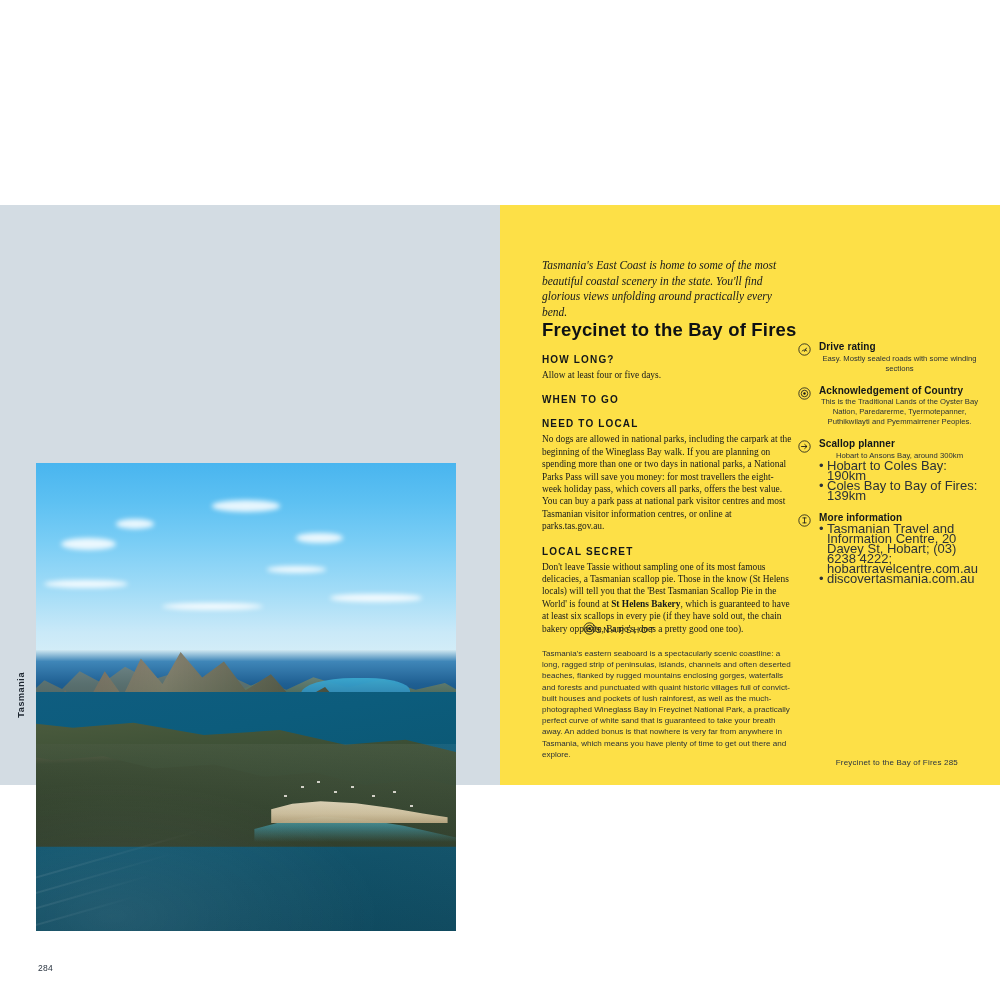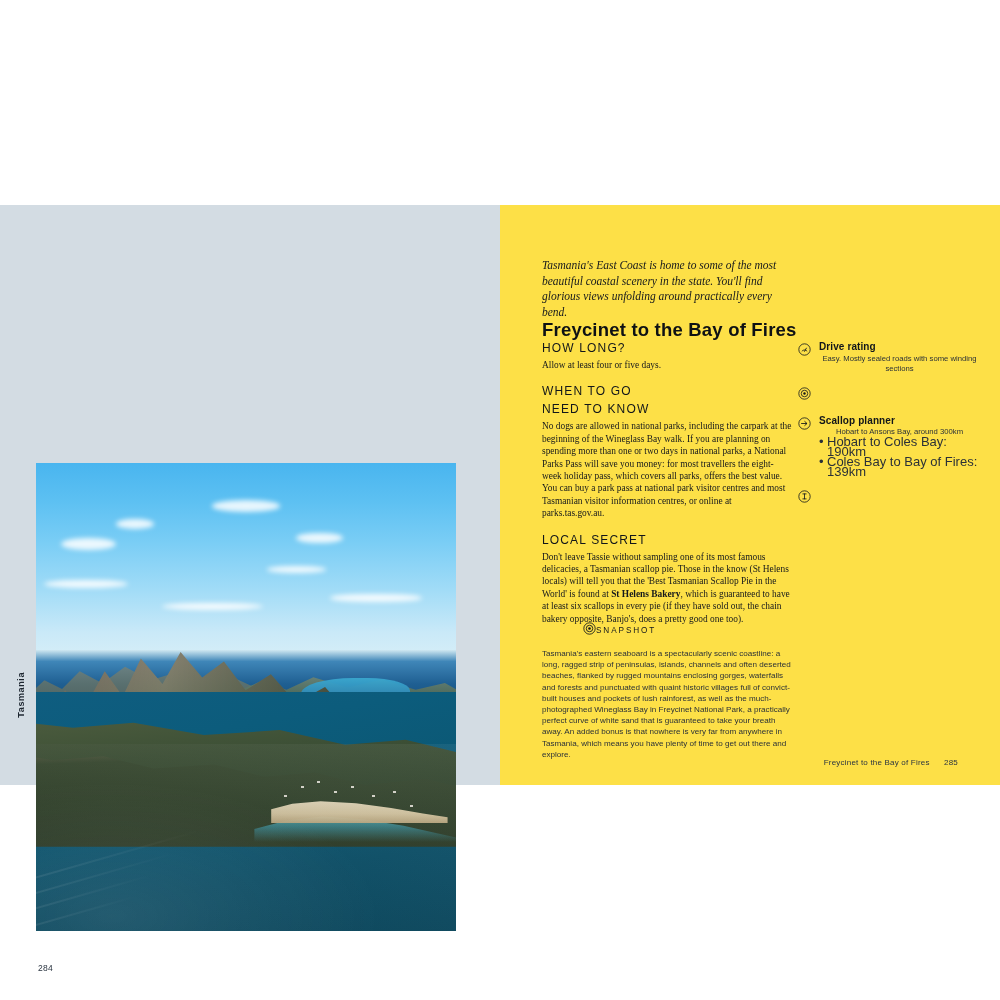--- a/index.html
+++ b/index.html
@@ -181,25 +181,25 @@
   }
 
   
   #col-main {
     position: absolute;
     left: 42px; top: 136px;
     width: 250px;
   }
   .sec-head {
     font-family: "Liberation Sans", sans-serif;
-    font-weight: normal;
-    font-size: 12px;
+    font-weight: bold;
+    font-size: 10px;
     letter-spacing: 1.15px;
     color: #12161a;
-    margin: 0 0 4px 0;
+    margin: 13px 0 4px 0;
   }
   .sec-body {
     font-family: "Liberation Serif", serif;
     font-size: 9.4px;
     line-height: 12.4px;
     color: #15181c;
     margin: 0 0 13px 0;
     text-align: left;
   }
   .sec-body b { font-weight: bold; }
@@ -276,21 +276,21 @@
   #right-folio {
     position: absolute;
     left: 0; top: 553px;
     width: 458px;
     text-align: right;
     font-family: "Liberation Sans", sans-serif;
     font-size: 8px;
     color: #2a3440;
     letter-spacing: 0.2px;
   }
-  #right-folio .rf-num { margin-left: 12px; }
+  #right-folio .rf-num { }
 </style>
 </head>
 <body>
 
 <div id="canvas">
 
   <div id="left-page">
 
     <div id="chapter-tab">
       <span>Tasmania</span>
@@ -350,21 +350,21 @@
       <div>
         <div class="sec-head">HOW LONG?</div>
         <p class="sec-body">Allow at least four or five days.</p>
       </div>
 
       <div>
         <div class="sec-head">WHEN TO GO</div>
       </div>
 
       <div>
-        <div class="sec-head">NEED TO KNOW</div>
+        <div class="sec-head">NEED TO LOCAL</div>
         <p class="sec-body">No dogs are allowed in national parks, including the carpark at the beginning of the Wineglass Bay walk. If you are planning on spending more than one or two days in national parks, a National Parks Pass will save you money: for most travellers the eight-week holiday pass, which covers all parks, offers the best value. You can buy a park pass at national park visitor centres and most Tasmanian visitor information centres, or online at parks.tas.gov.au.</p>
       </div>
 
       <div>
         <div class="sec-head">LOCAL SECRET</div>
         <p class="sec-body"><span>Don't leave Tassie without sampling one of its most famous delicacies, a Tasmanian scallop pie. Those in the know (St Helens locals) will tell you that the 'Best Tasmanian Scallop Pie in the World' is found at </span><b>St Helens Bakery</b><span>, which is guaranteed to have at least six scallops in every pie (if they have sold out, the chain bakery opposite, Banjo's, does a pretty good one too).</span></p>
       </div>
     </div>
 
     <div id="snapshot">
@@ -398,20 +398,24 @@
       </div>
 
       <div class="info-block">
         <div class="info-ic">
           <svg width="13" height="13" viewBox="0 0 24 24">
             <circle cx="12" cy="12" r="10.5" fill="none" stroke="#13171b" stroke-width="1.5"></circle>
             <circle cx="12" cy="12" r="6" fill="none" stroke="#13171b" stroke-width="1.5"></circle>
             <circle cx="12" cy="12" r="2.2" fill="#13171b"></circle>
           </svg>
         </div>
+        <div class="info-txt">
+          <div class="info-title">Acknowledgement of Country</div>
+          <div class="info-desc">This is the Traditional Lands of the Oyster Bay Nation, Paredarerme, Tyerrnotepanner, Puthikwilayti and Pyemmairrener Peoples.</div>
+        </div>
       </div>
 
       <div class="info-block">
         <div class="info-ic">
           <svg width="13" height="13" viewBox="0 0 24 24">
             <circle cx="12" cy="12" r="10.5" fill="none" stroke="#13171b" stroke-width="1.5"></circle>
             <line x1="6.5" y1="12" x2="16" y2="12" stroke="#13171b" stroke-width="1.6" stroke-linecap="round"></line>
             <polyline points="12.5,8.3 16.6,12 12.5,15.7" fill="none" stroke="#13171b" stroke-width="1.6" stroke-linecap="round" stroke-linejoin="round"></polyline>
           </svg>
         </div>
@@ -427,20 +431,27 @@
 
       <div class="info-block">
         <div class="info-ic">
           <svg width="13" height="13" viewBox="0 0 24 24">
             <circle cx="12" cy="12" r="10.5" fill="none" stroke="#13171b" stroke-width="1.5"></circle>
             <line x1="9" y1="7.2" x2="15" y2="7.2" stroke="#13171b" stroke-width="1.5" stroke-linecap="round"></line>
             <line x1="12" y1="7.2" x2="12" y2="16.4" stroke="#13171b" stroke-width="1.5" stroke-linecap="round"></line>
             <line x1="9" y1="16.4" x2="15" y2="16.4" stroke="#13171b" stroke-width="1.5" stroke-linecap="round"></line>
           </svg>
         </div>
+        <div class="info-txt">
+          <div class="info-title">More information</div>
+          <ul class="info-list">
+            <li>Tasmanian Travel and Information Centre, 20 Davey St, Hobart; (03) 6238 4222; hobarttravelcentre.com.au</li>
+            <li>discovertasmania.com.au</li>
+          </ul>
+        </div>
       </div>
     </div>
 
     <div id="right-folio">
       <span>Freycinet to the Bay of Fires</span>
       <span class="rf-num">285</span>
     </div>
   </div>
 
 </div>

